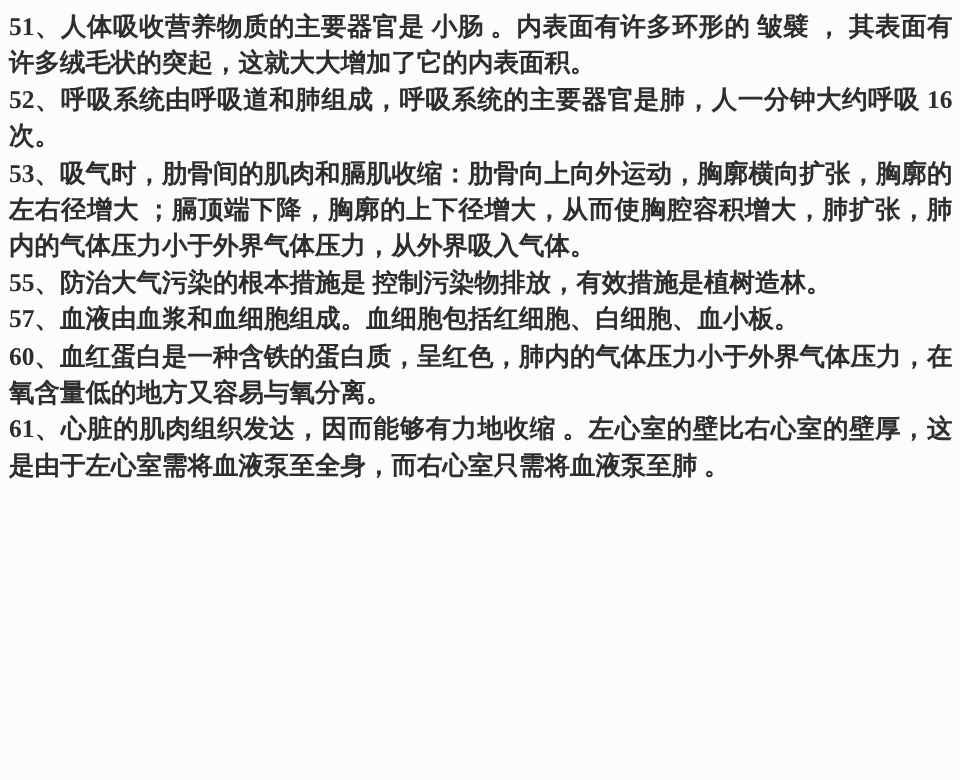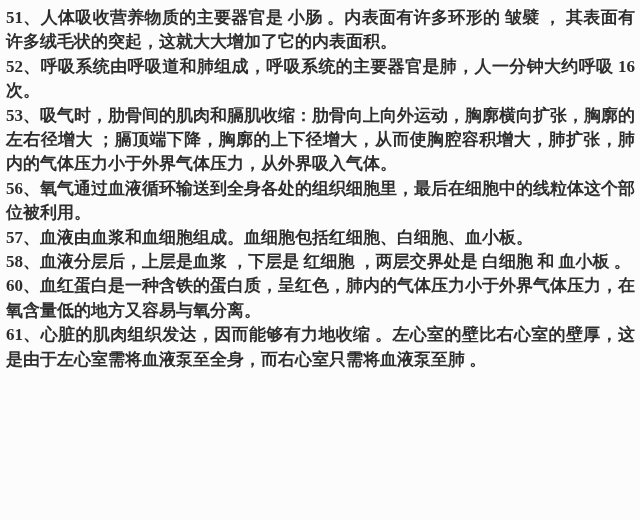--- a/index.html
+++ b/index.html
@@ -32,20 +32,19 @@
     white-space: nowrap;
   }
 </style>
 </head>
 <body>
 
 <div class="doc">
   <p class="item"><span class="num">51、</span><span>人体吸收营养物质的主要器官是 小肠 。内表面有许多环形的 皱襞 ， 其表面有许多绒毛状的突起，这就大大增加了它的内表面积。</span></p>
   <p class="item"><span class="num">52、</span><span>呼吸系统由呼吸道和肺组成，呼吸系统的主要器官是肺，人一分钟大约呼吸 16 次。</span></p>
   <p class="item"><span class="num">53、</span><span>吸气时，肋骨间的肌肉和膈肌收缩：肋骨向上向外运动，胸廓横向扩张，胸廓的左右径增大 ；膈顶端下降，胸廓的上下径增大，从而使胸腔容积增大，肺扩张，肺内的气体压力小于外界气体压力，从外界吸入气体。</span></p>
-  <p class="item"><span class="num">56、</span><span>氧气通过血液循环输送到全身各处的组织细胞里，最后在细胞中的线粒体这个部位被利用。</span></p>
+  <p class="item"><span class="num">55、</span><span>防治大气污染的根本措施是 控制污染物排放，有效措施是植树造林。</span></p>
   <p class="item"><span class="num">57、</span><span>血液由血浆和血细胞组成。血细胞包括红细胞、白细胞、血小板。</span></p>
-  <p class="item"><span class="num">58、</span><span>血液分层后，上层是血浆 ，下层是 红细胞 ，两层交界处是 白细胞 和 血小板 。</span></p>
   <p class="item"><span class="num">60、</span><span>血红蛋白是一种含铁的蛋白质，呈红色，肺内的气体压力小于外界气体压力，在氧含量低的地方又容易与氧分离。</span></p>
   <p class="item"><span class="num">61、</span><span>心脏的肌肉组织发达，因而能够有力地收缩 。左心室的壁比右心室的壁厚，这是由于左心室需将血液泵至全身，而右心室只需将血液泵至肺 。</span></p>
   <p class="item"></p>
 
 </div>
 
 </body></html>

